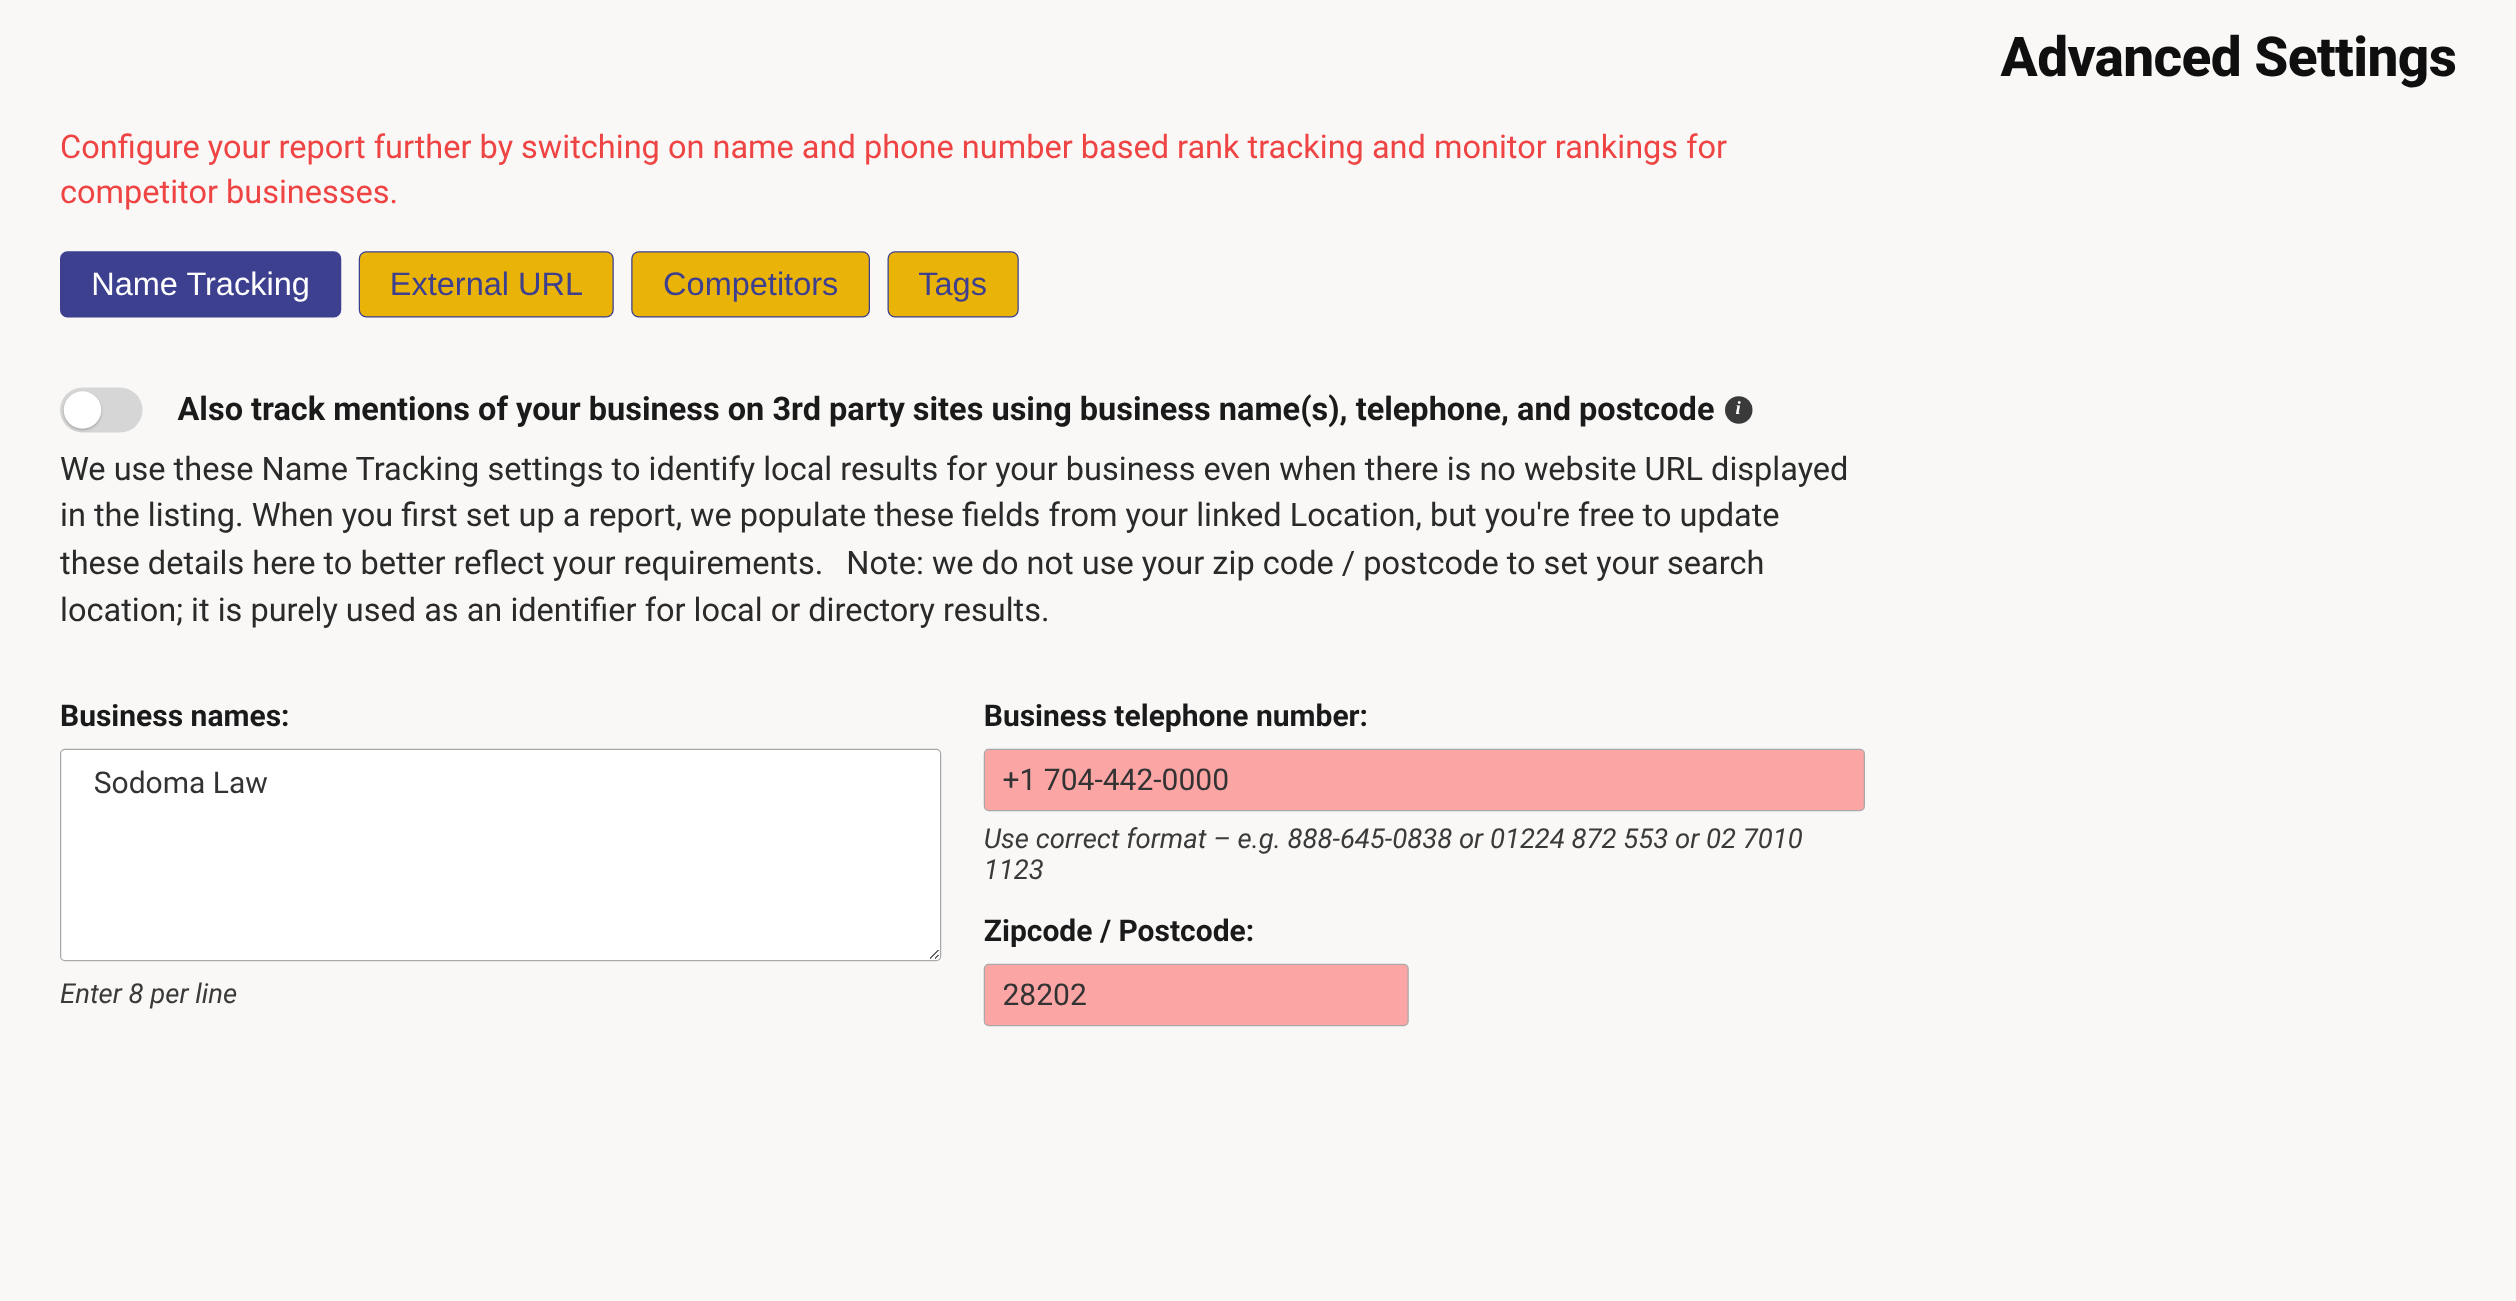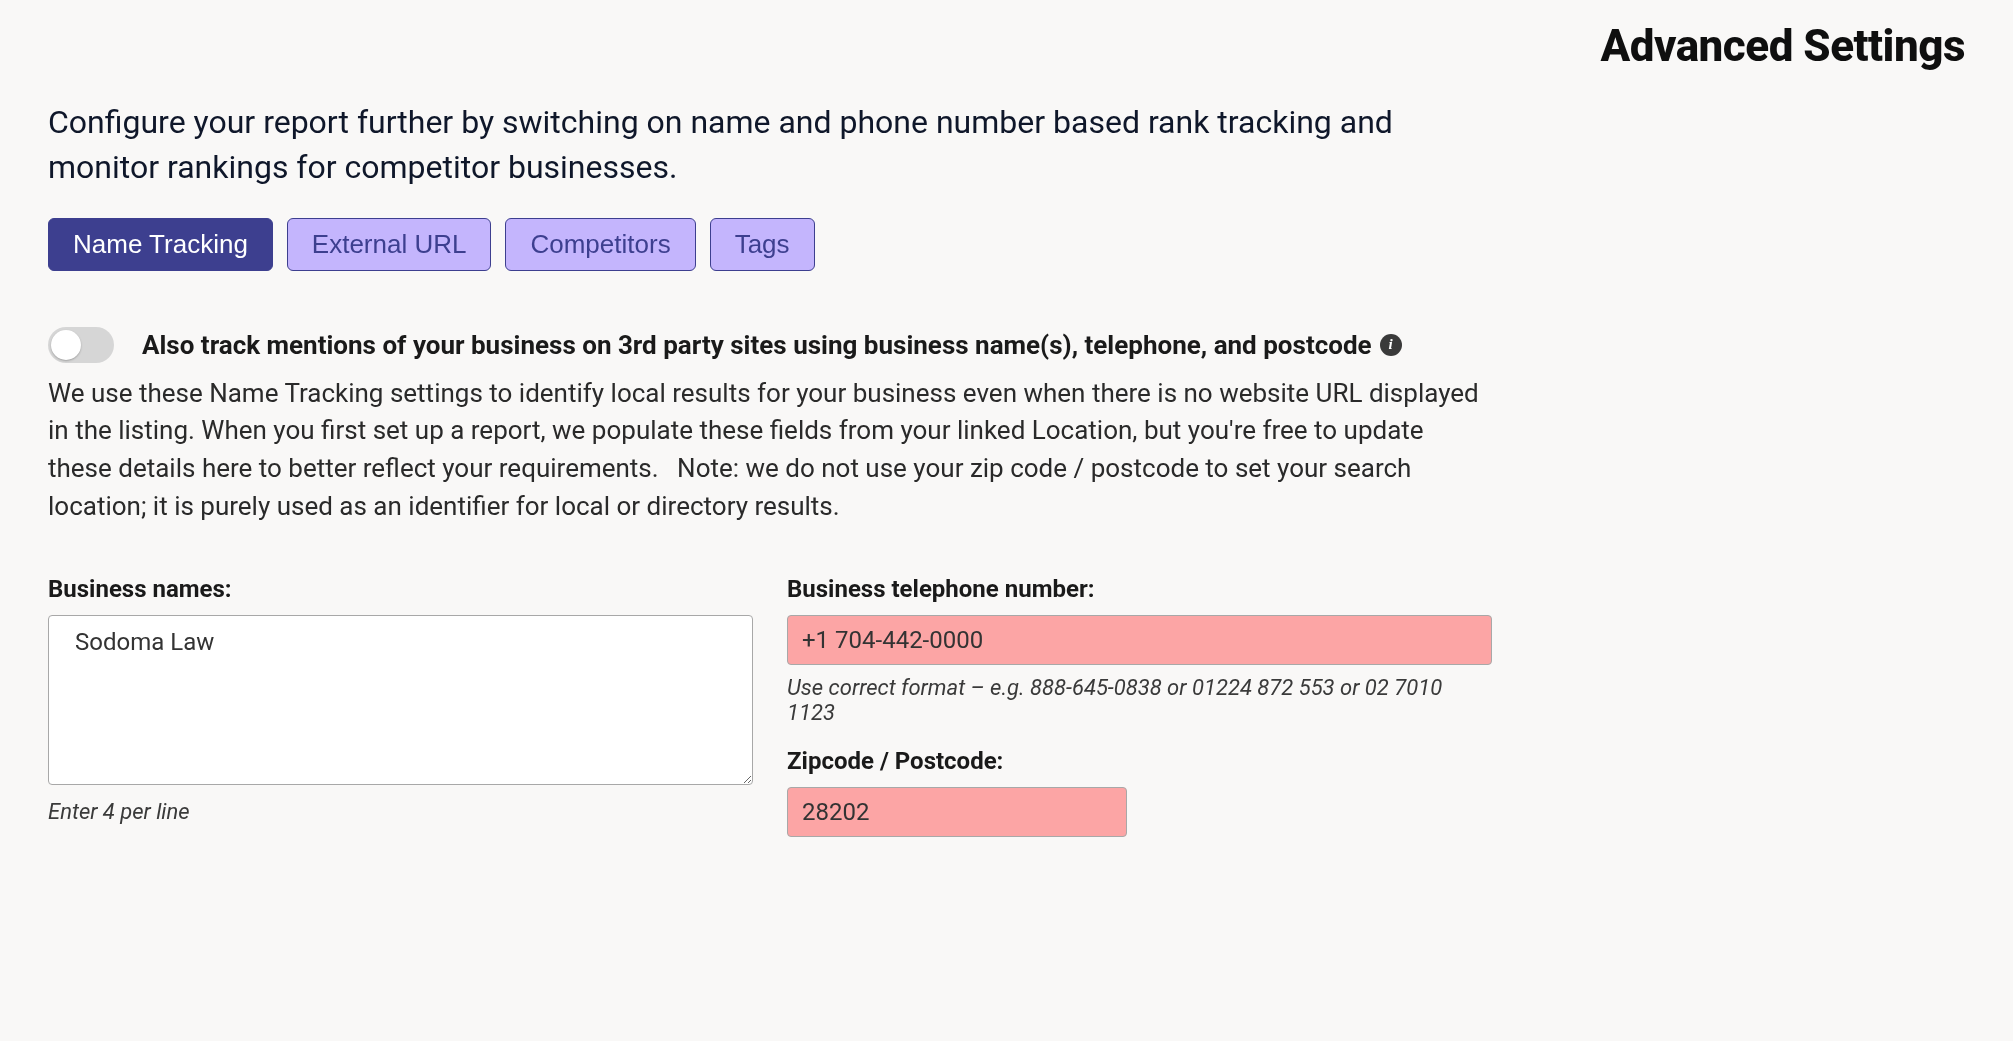--- a/index.html
+++ b/index.html
@@ -11,37 +11,37 @@
 }
 .page-title {
   font-size: 44px;
   font-weight: 800;
   letter-spacing: -0.5px;
   margin-bottom: 28px;
   color: #0f0f0f;
   text-align: right;
 }
 .page-description {
-  font-size: 32px;
+  font-size: 26px;
   line-height: 1.4;
-  color: #0f172a;
+  color: #ef4444;
   margin-bottom: 28px;
   max-width: 1440px;
 }
 .tabs {
   display: flex;
   gap: 14px;
   margin-bottom: 56px;
 }
 .tab {
   padding: 10px 24px;
   font-size: 26px;
   border: 1.5px solid #3d3f8f;
   border-radius: 6px;
-  background: #c4b5fd;
+  background: #eab308;
   color: #3d3f8f;
   cursor: pointer;
   font-weight: 400;
 }
 .tab.active {
   background: #3d3f8f;
   color: #fff;
 }
 .toggle-row {
   display: flex;
@@ -174,21 +174,21 @@
 </div>
 
 <p class="explanation">
   <span>We use these Name Tracking settings to identify local results for your business even when there is no website URL displayed in the listing. When you first set up a report, we populate these fields from your linked Location, but you're free to update these details here to better reflect your requirements. </span><strong>Note:</strong><span> we do not use your zip code / postcode to set your search location; it is purely used as an identifier for local or directory results.</span>
 </p>
 
 <div class="form-grid">
   <div class="form-col">
     <label class="form-label">Business names:</label>
     <textarea class="textarea" style="">Sodoma Law</textarea>
-    <div class="hint">Enter 4 per line</div>
+    <div class="hint">Enter 8 per line</div>
   </div>
   <div class="form-col">
     <label class="form-label">Business telephone number:</label>
     <input class="input" type="text" value="+1 704-442-0000" style="">
     <div class="right-hint">Use correct format – e.g. 888-645-0838 or 01224 872 553 or 02 7010 1123</div>
     <label class="form-label">Zipcode / Postcode:</label>
     <input class="input zip-input" type="text" value="28202" style="">
   </div>
 </div>
 

